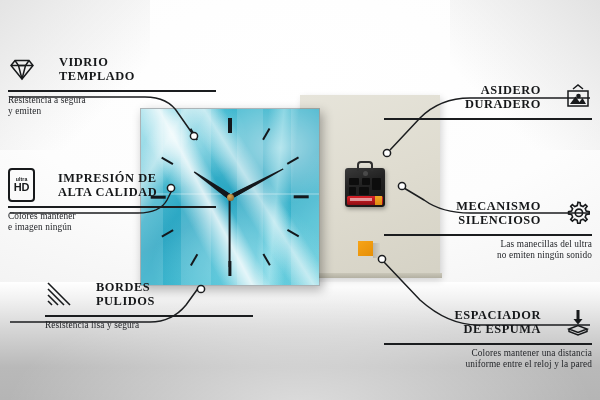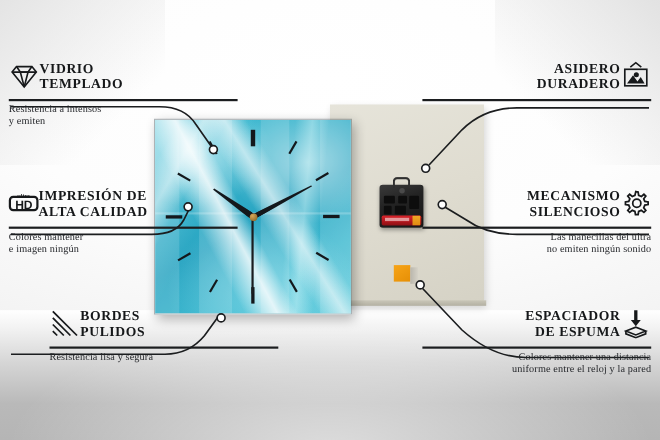--- a/index.html
+++ b/index.html
@@ -155,24 +155,24 @@
     position:absolute; left:373px; top:243px; width:7px; height:15px;
     background:linear-gradient(to right,#b9b6ac,#d5d2c7);
   }
 
   
   #lines { position:absolute; left:0; top:0; width:600px; height:400px; }
 
   
   .feat { position:absolute; width:208px; }
   .feat.left  { left:8px;  text-align:left; }
-  .feat.right { right:8px; text-align:right; }
+  .feat.right { right:8px; text-align:right;margin-top:28px; }
 
   .feat-head {
-    display:flex; align-items:center; gap:0;
+    display:flex; align-items:center; gap:23px;
     min-height:34px;
   }
   .feat.right .feat-head { flex-direction:row-reverse; }
 
   .feat-title {
     font-family:"Liberation Serif", serif;
     font-weight:700;
     font-size:12.4px;
     line-height:14.5px;
     letter-spacing:.55px;
@@ -189,21 +189,21 @@
     line-height:11.4px;
     color:#24262a;
     margin-top:3.5px;
     letter-spacing:.12px;
   }
   .ico { width:28px; height:28px; flex:0 0 28px; display:block; }
   .ico svg { width:28px; height:28px; display:block; }
 
   
   .hd-badge {
-    width:27px; height:14px; flex:0 0 27px;
+    width:27px; height:34px; flex:0 0 27px;
     border:2px solid #17191b; border-radius:4px;
     display:flex; flex-direction:column; align-items:center; justify-content:center;
     line-height:1;
   }
   .hd-ultra {
     font-family:"Liberation Sans", sans-serif;
     font-size:5.2px; font-weight:700; color:#17191b;
     letter-spacing:.1px; margin-bottom:.5px;
   }
   .hd-main {
@@ -316,21 +316,21 @@
           <path d="M10.5 10.5 L17.5 10.5"></path>
         </svg>
       </span>
       <span class="feat-title">
         <span>VIDRIO</span><br>
         <span>TEMPLADO</span>
       </span>
     </div>
     <div class="feat-rule"></div>
     <div class="feat-desc">
-      <span>Resistencia a intensos</span><br>
+      <span>Resistencia a segura</span><br>
       <span>y emiten</span>
     </div>
   </div>
 
   <div class="feat left" style="top:168px;">
     <div class="feat-head">
       <span class="hd-badge">
         <span class="hd-ultra">ultra</span>
         <span class="hd-main">HD</span>
       </span>

